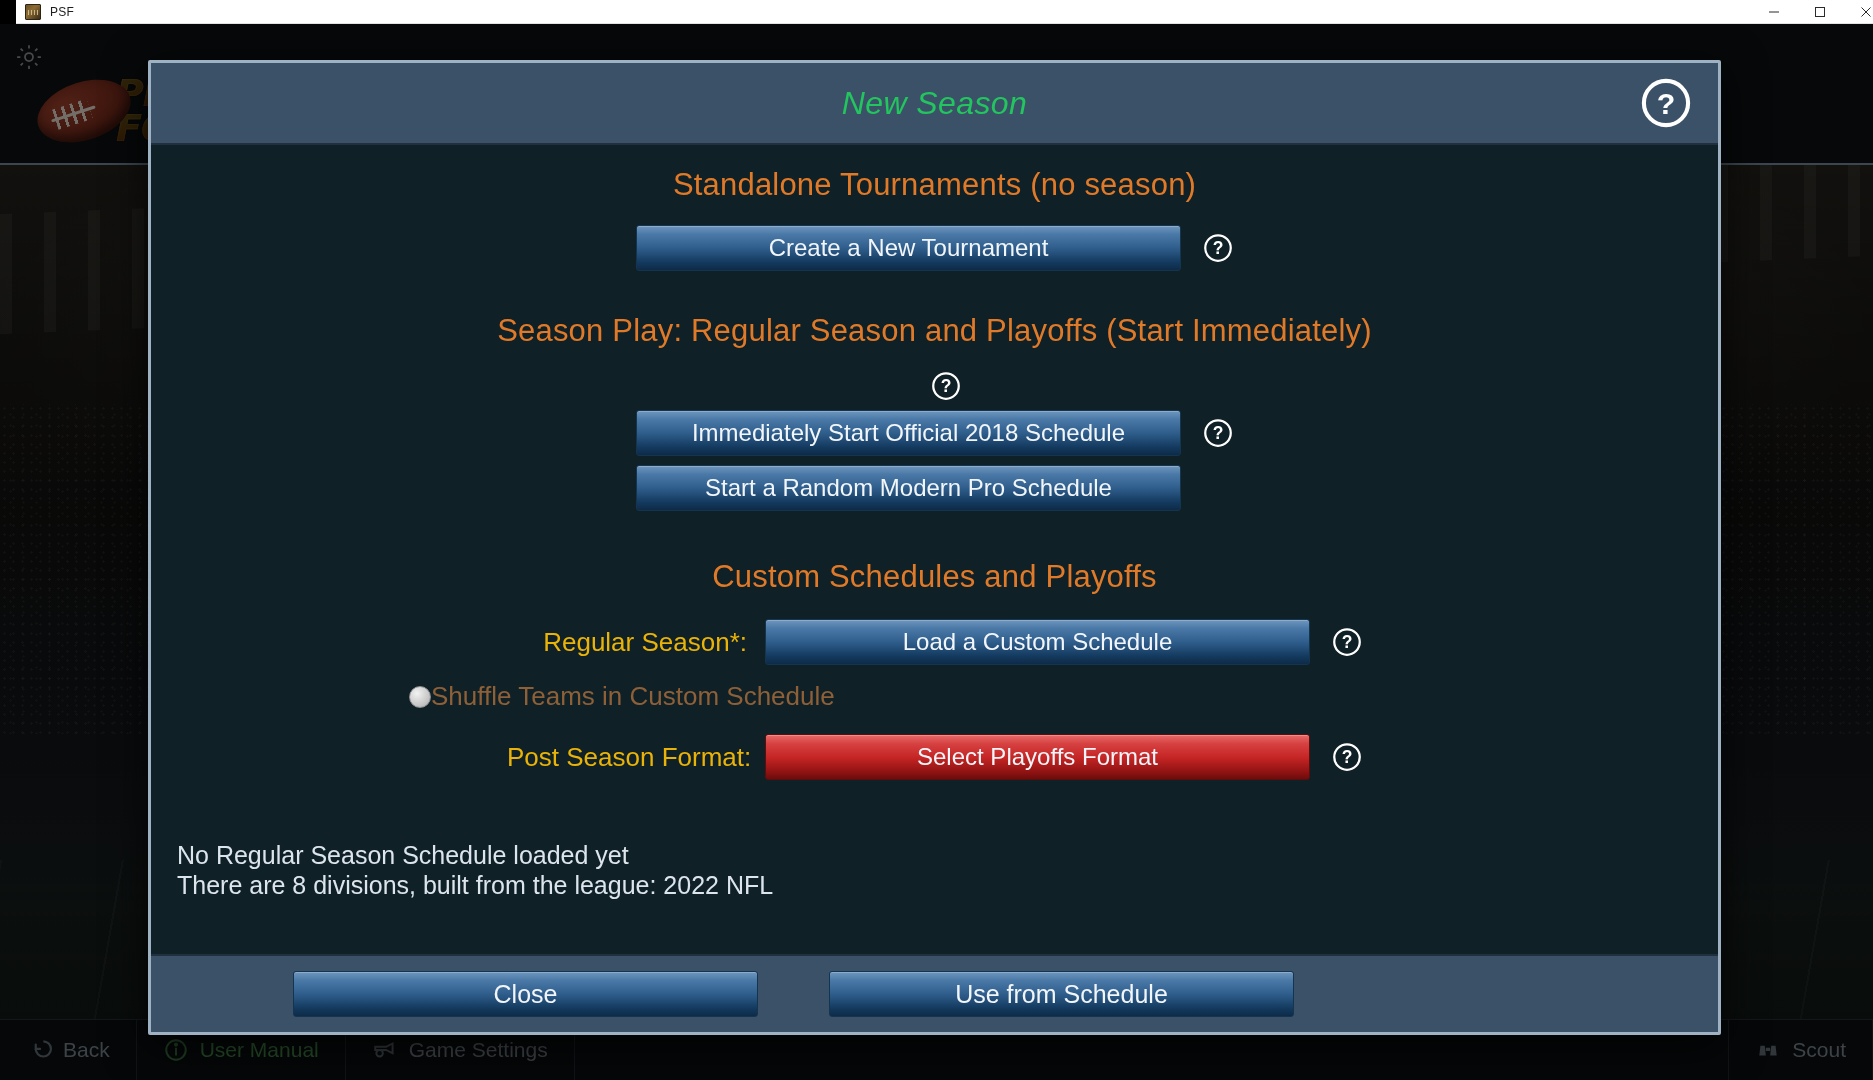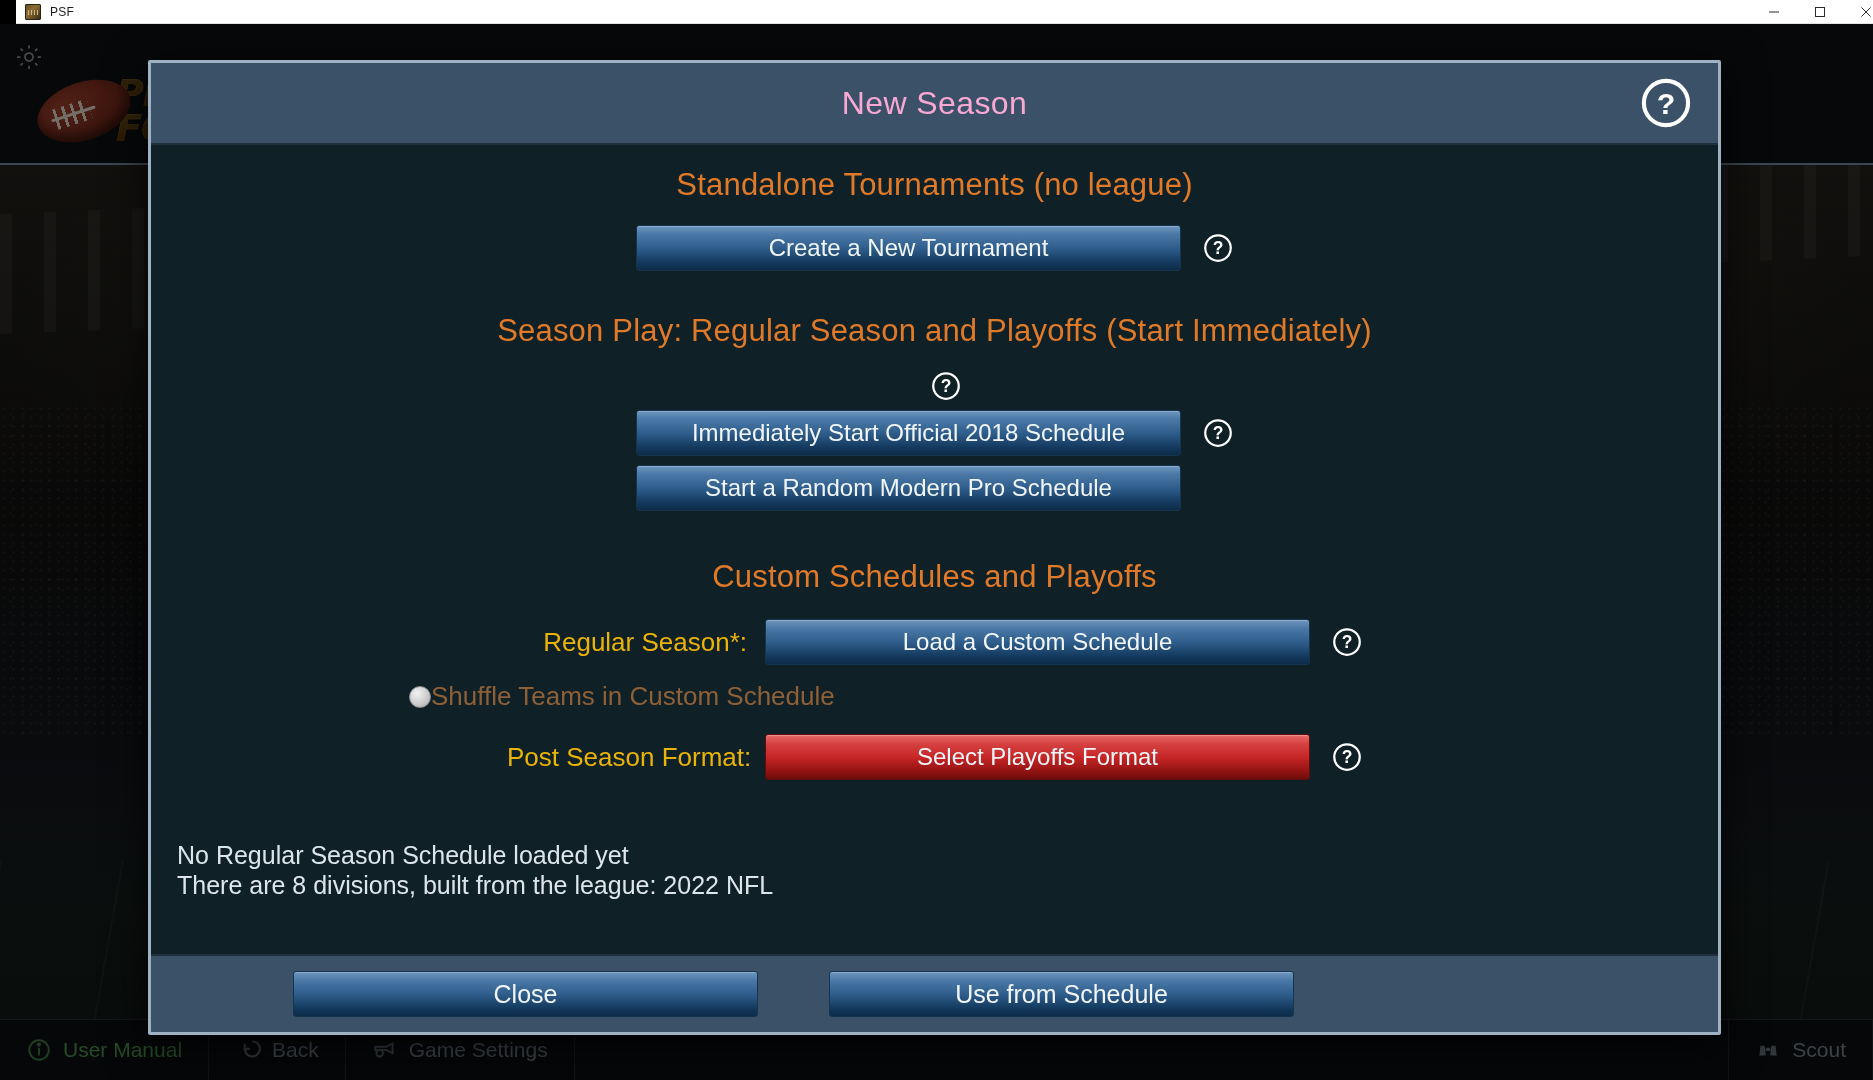--- a/index.html
+++ b/index.html
@@ -168,21 +168,21 @@
     display: flex; flex-direction: column;
     overflow: hidden;
   }
   #dlg-header {
     height: 82px; flex: 0 0 auto;
     background: #3b5168;
     border-bottom: 2px solid #20303e;
     position: relative;
     display: flex; align-items: center; justify-content: center;
   }
-  #dlg-title { font-size: 32px; color: #f9a8d4; letter-spacing: .4px; }
+  #dlg-title { font-size: 32px; color: #22c55e; letter-spacing: .4px; font-style: italic; }
   #dlg-help {
     position: absolute; right: 26px; top: 50%; transform: translateY(-50%);
     width: 52px; height: 52px;
   }
 
   #dlg-body {
     flex: 1 1 auto; position: relative;
     background: #0f2027;
     padding-top: 18px;
   }
@@ -311,34 +311,34 @@
       <div id="logotext">
         <span class="l1">PRO</span>
         <span class="l2">FOOT</span>
       </div>
     </div>
 
     <div id="bg-screen-title">Single Season: 2022 NFL</div>
   </div>
 
   <div id="app-nav">
+    <div class="navitem">
+      <svg class="navicon" viewBox="0 0 24 24" fill="none" stroke="#7f8b95" stroke-width="2">
+        <path d="M16 4a7 7 0 1 1-7 7"></path>
+          <path d="M9 7v4h4" stroke-linecap="round"></path>
+      </svg>
+      <span>Back</span>
+    </div>
     <div class="navitem manual">
       <svg class="navicon" viewBox="0 0 24 24" fill="none" stroke="#4f9e55" stroke-width="1.8">
         <circle cx="12" cy="12" r="9"></circle>
           <line x1="12" y1="10" x2="12" y2="17"></line>
           <circle cx="12" cy="7" r="1" fill="#4f9e55"></circle>
       </svg>
       <span>User Manual</span>
-    </div>
-    <div class="navitem">
-      <svg class="navicon" viewBox="0 0 24 24" fill="none" stroke="#7f8b95" stroke-width="2">
-        <path d="M16 4a7 7 0 1 1-7 7"></path>
-          <path d="M9 7v4h4" stroke-linecap="round"></path>
-      </svg>
-      <span>Back</span>
     </div>
     <div class="navitem">
       <svg class="navicon" viewBox="0 0 24 24" fill="none" stroke="#7f8b95" stroke-width="1.8">
         <path d="M3 9h10l6-3v9l-6-3H3z"></path>
           <circle cx="7" cy="15" r="3"></circle>
       </svg>
       <span>Game Settings</span>
     </div>
     <div class="navspacer"></div>
     <div class="navitem">
@@ -357,21 +357,21 @@
   <div id="dlg-header">
     <div id="dlg-title">New Season</div>
     <svg id="dlg-help" viewBox="0 0 24 24">
       <circle cx="12" cy="12" r="10.2" fill="none" stroke="#ffffff" stroke-width="1.9"></circle>
       <text x="12" y="17" text-anchor="middle" font-family="Liberation Sans, sans-serif" font-size="14" font-weight="bold" fill="#ffffff">?</text>
     </svg>
   </div>
 
   <div id="dlg-body">
 
-    <div class="section-head" style="margin-top:4px;">Standalone Tournaments (no league)</div>
+    <div class="section-head" style="margin-top:4px;">Standalone Tournaments (no season)</div>
 
     <div class="row" style="margin-top:22px;">
       <div class="btn">Create a New Tournament</div>
       <svg class="helpico" viewBox="0 0 24 24">
         <circle cx="12" cy="12" r="10.2" fill="none" stroke="#ffffff" stroke-width="1.8"></circle>
         <text x="12" y="17" text-anchor="middle" font-family="Liberation Sans, sans-serif" font-size="14" font-weight="bold" fill="#ffffff">?</text>
       </svg>
     </div>
 
     <div class="section-head" style="margin-top:42px;">Season Play: Regular Season and Playoffs (Start Immediately)</div>

